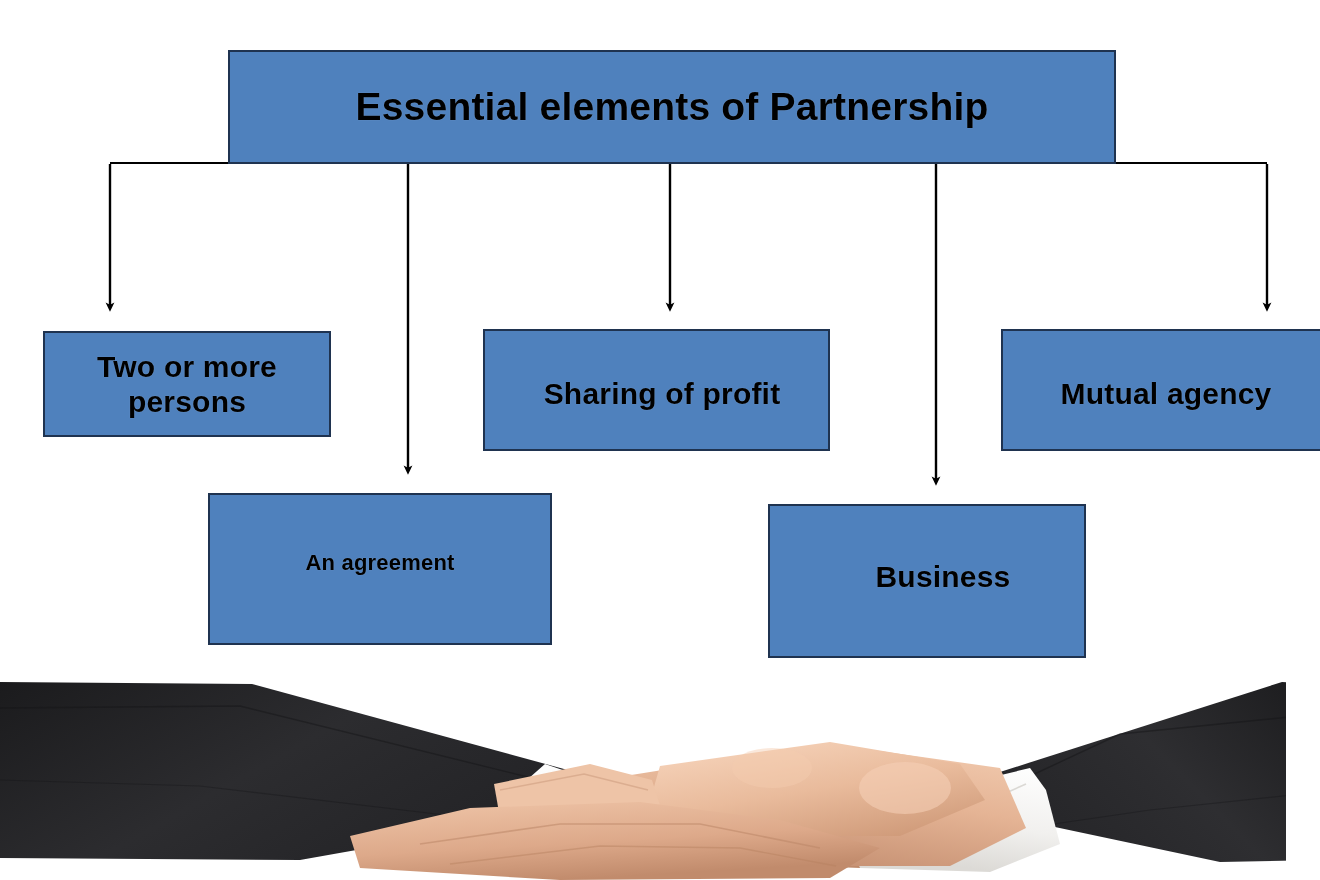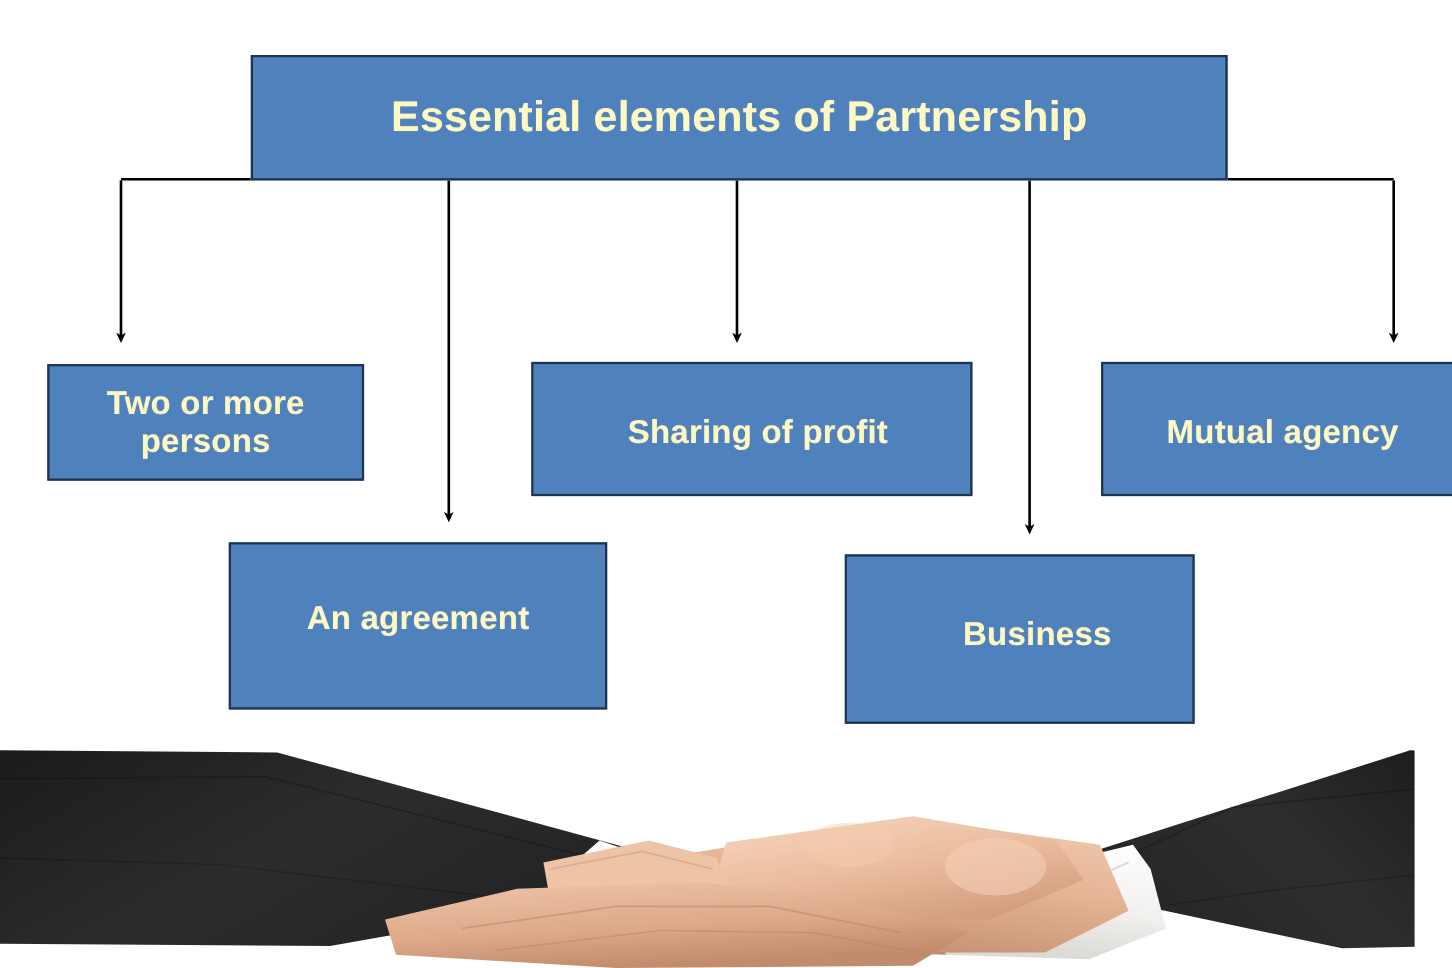--- a/index.html
+++ b/index.html
@@ -21,21 +21,21 @@
     background: #ffffff;
     overflow: hidden;
   }
 
   
   .node {
     position: absolute;
     box-sizing: border-box;
     background: #4F81BD;
     border: 2px solid #1F3350;
-    color: #fef9c3;
+    color: #000000;
     font-weight: bold;
     text-align: center;
     display: flex;
     justify-content: center;
     line-height: 1.18;
     letter-spacing: 0.2px;
     text-shadow: 0 0 1px rgba(255,255,255,0.35);
     z-index: 5;
   }
   .node .node-label {
@@ -65,29 +65,29 @@
     font-size: 30px;
   }
 
   
   #node-an-agreement {
     left: 208px;
     top: 493px;
     width: 344px;
     height: 152px;
     align-items: center;
-    font-size: 30px;
+    font-size: 22px;
   }
   #node-an-agreement .node-label { transform: translateY(-6px); }
 
   
   #node-sharing-of-profit {
     left: 483px;
     top: 329px;
-    width: 401px;
+    width: 347px;
     height: 122px;
     align-items: center;
     font-size: 30px;
     padding-left: 11px;
   }
   #node-sharing-of-profit .node-label { transform: translateY(4px); }
 
   
   #node-business {
     left: 768px;

